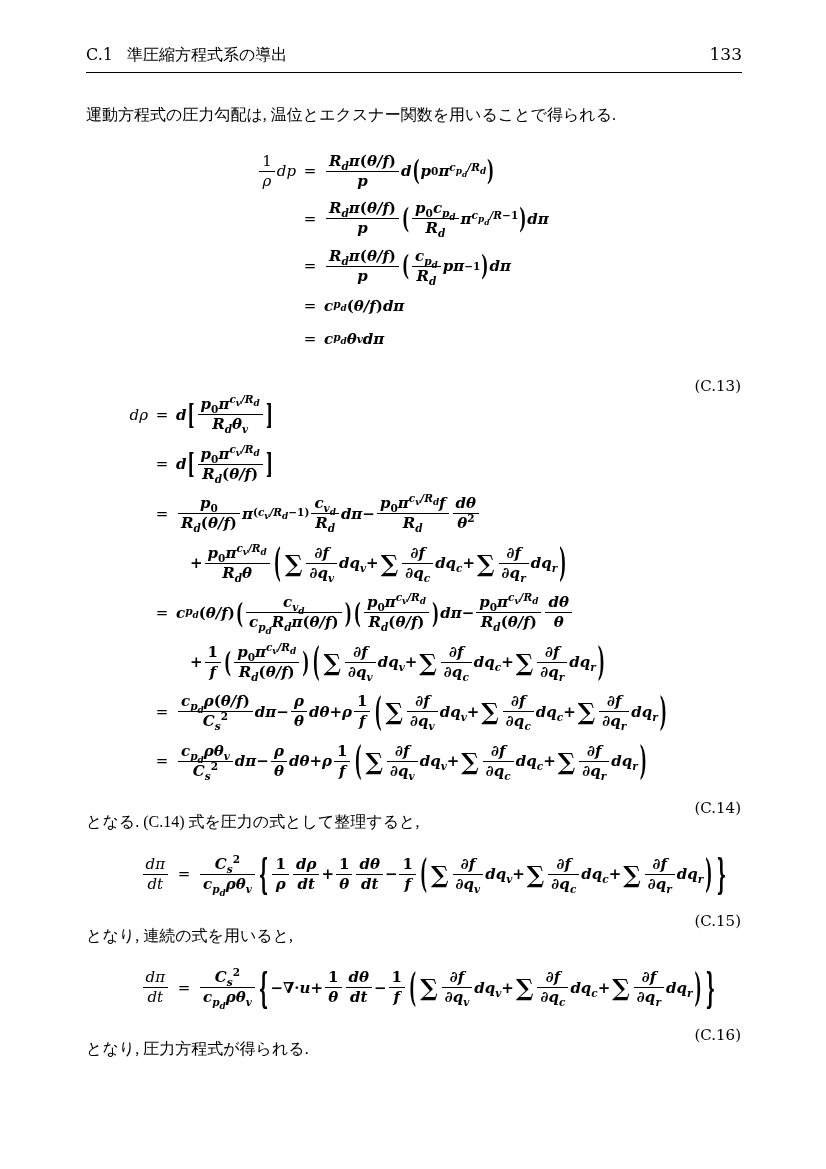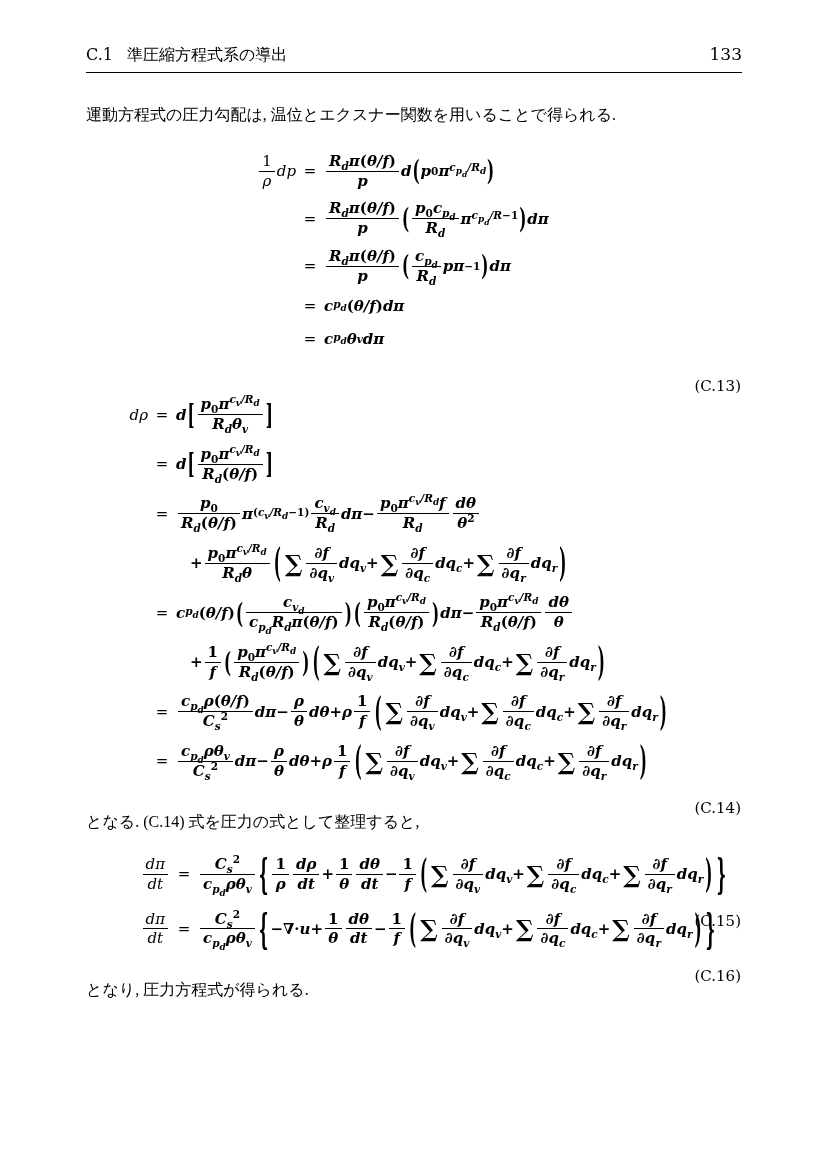--- a/index.html
+++ b/index.html
@@ -324,20 +324,21 @@
             <span class="n"><i>∂f</i></span>
             <span class="d"><i>∂q<sub>c</sub></i></span>
           </span><i>dq<sub>c</sub></i> + <span class="sum">∑</span><span class="f">
             <span class="n"><i>∂f</i></span>
             <span class="d"><i>∂q<sub>r</sub></i></span>
           </span><i>dq<sub>r</sub></i><span class="b2">)</span><span class="br">}</span></span>
         <span class="eq-tag">(C.15)</span>
       </div>
     </div>
 
+  <p class="para">となり, 連続の式を用いると,</p>
 
   <div class="eq-block eq-c16">
       <div class="eq-line">
         <span class="eq-lhs">
           <span class="f">
             <span class="n"><i>dπ</i></span>
             <span class="d"><i>dt</i></span>
           </span>
         </span>
         <span class="eq-rel">=</span>

